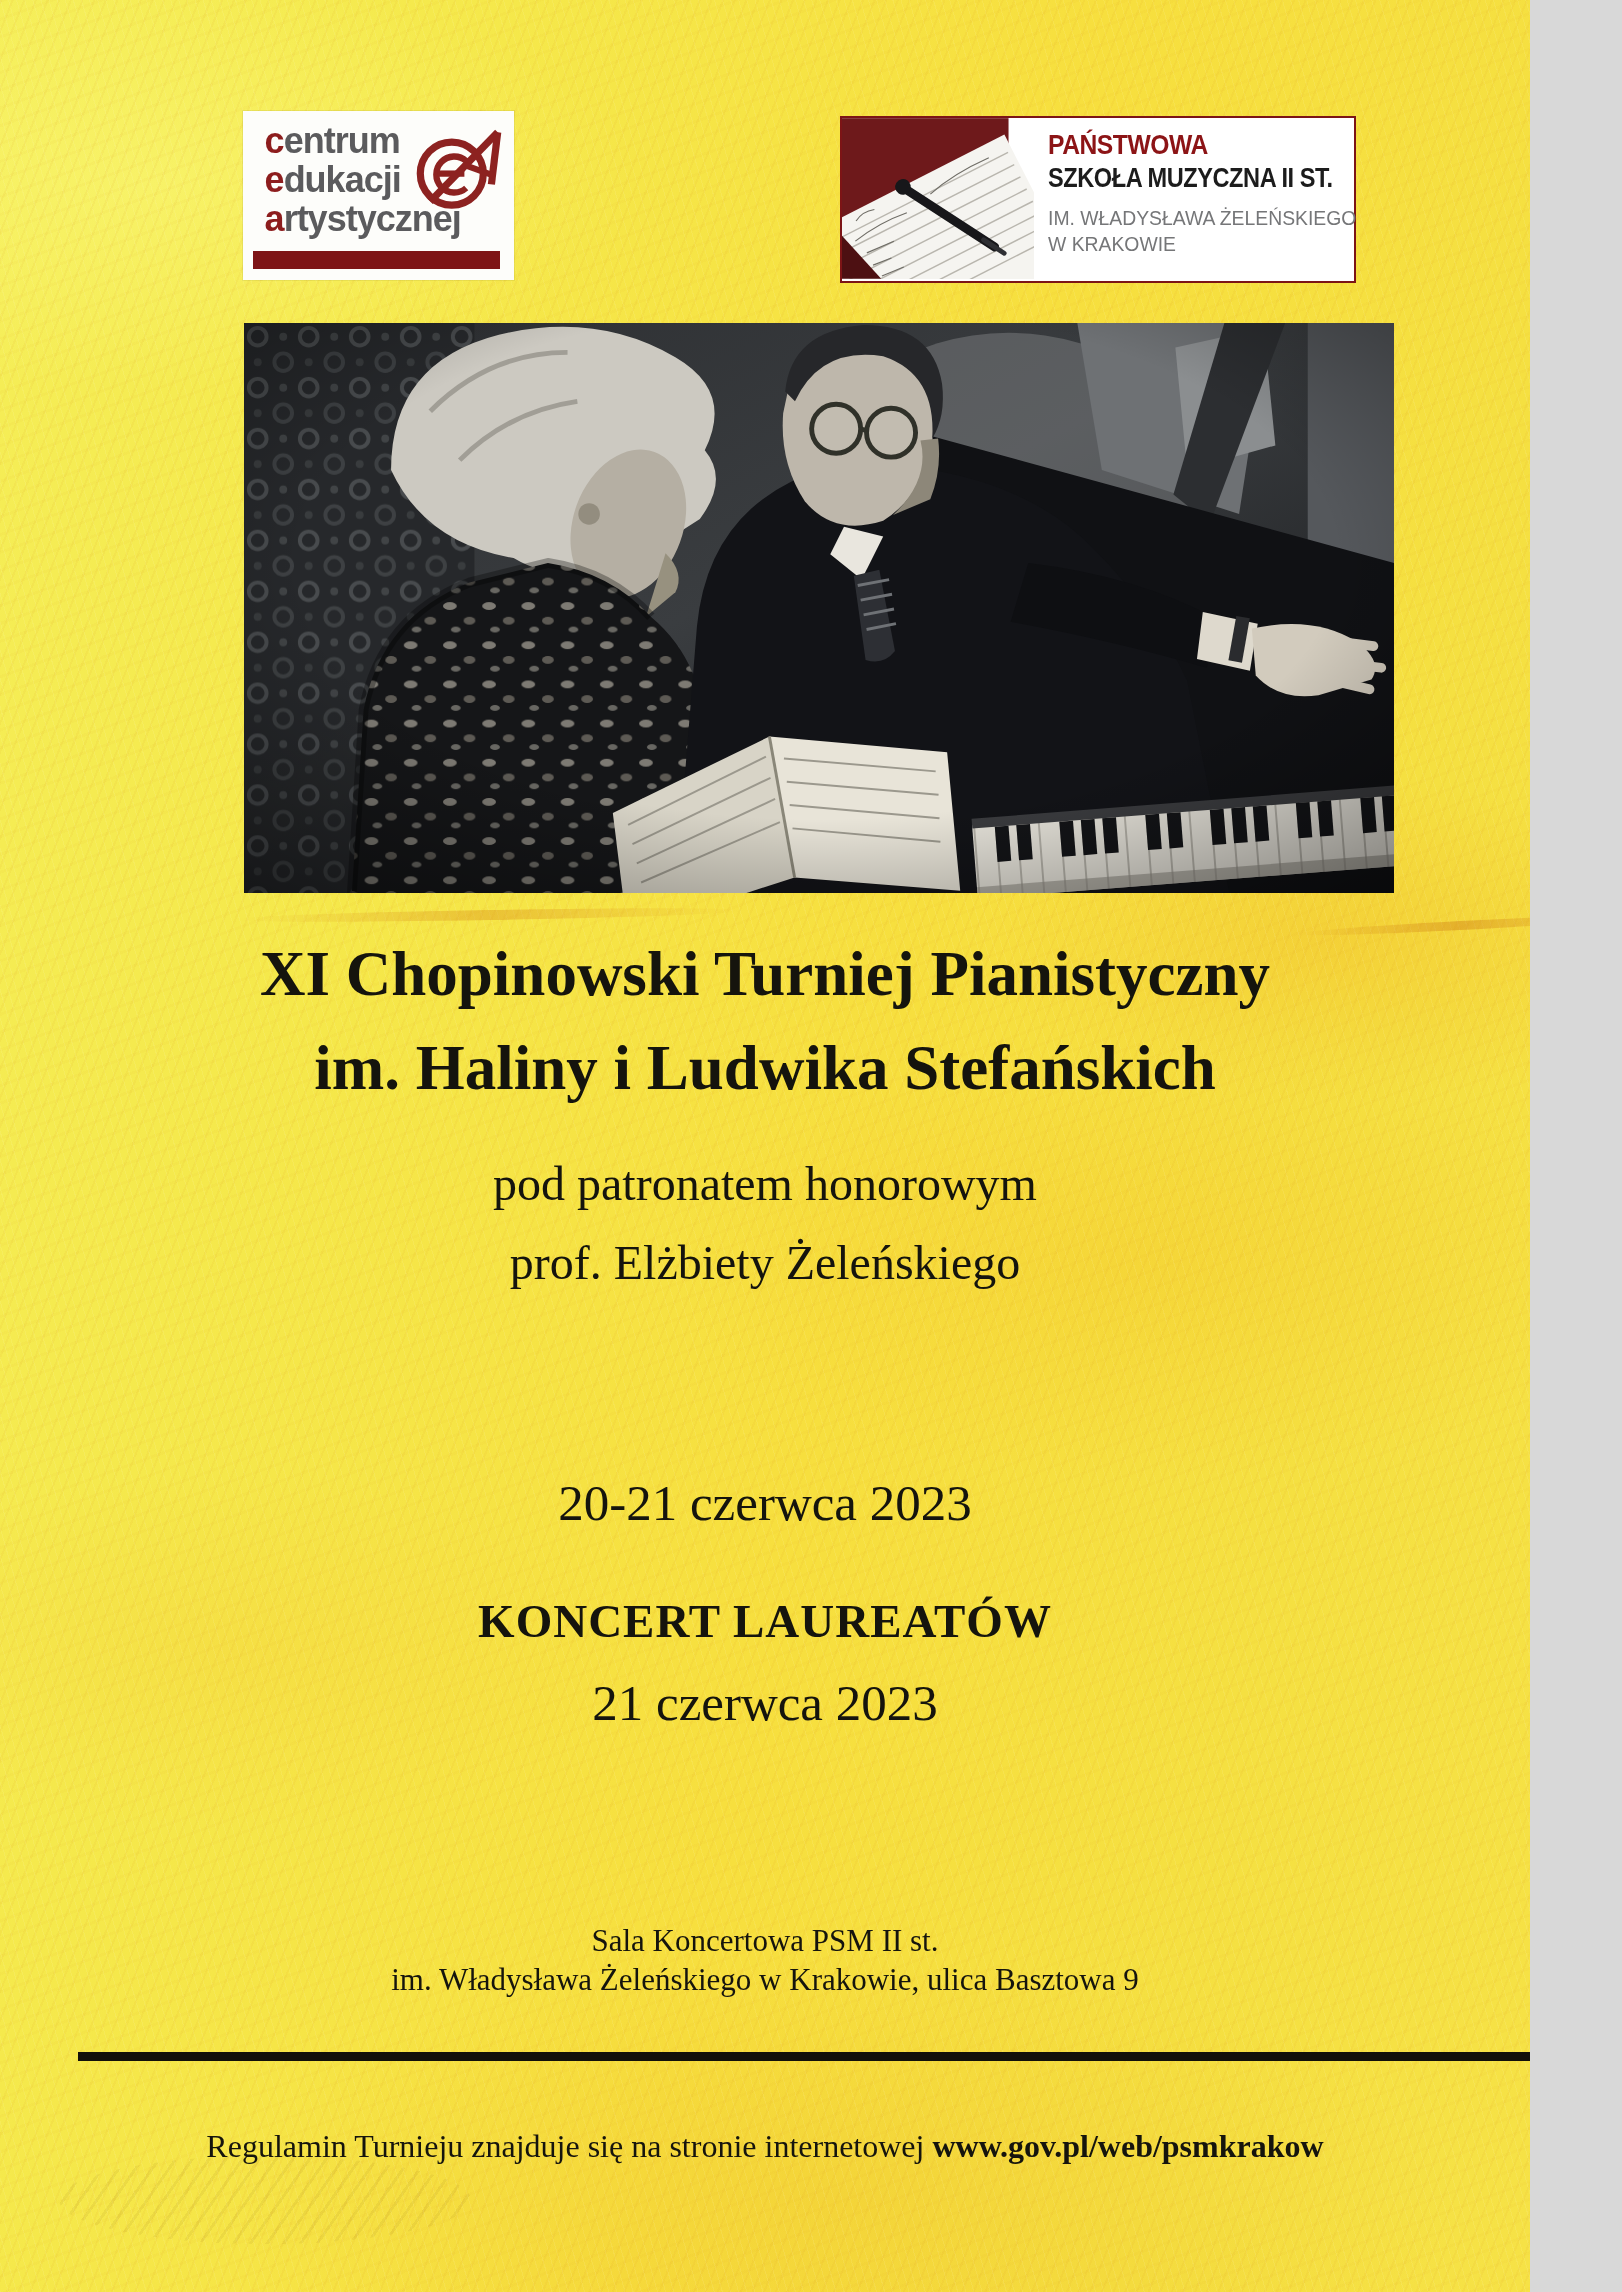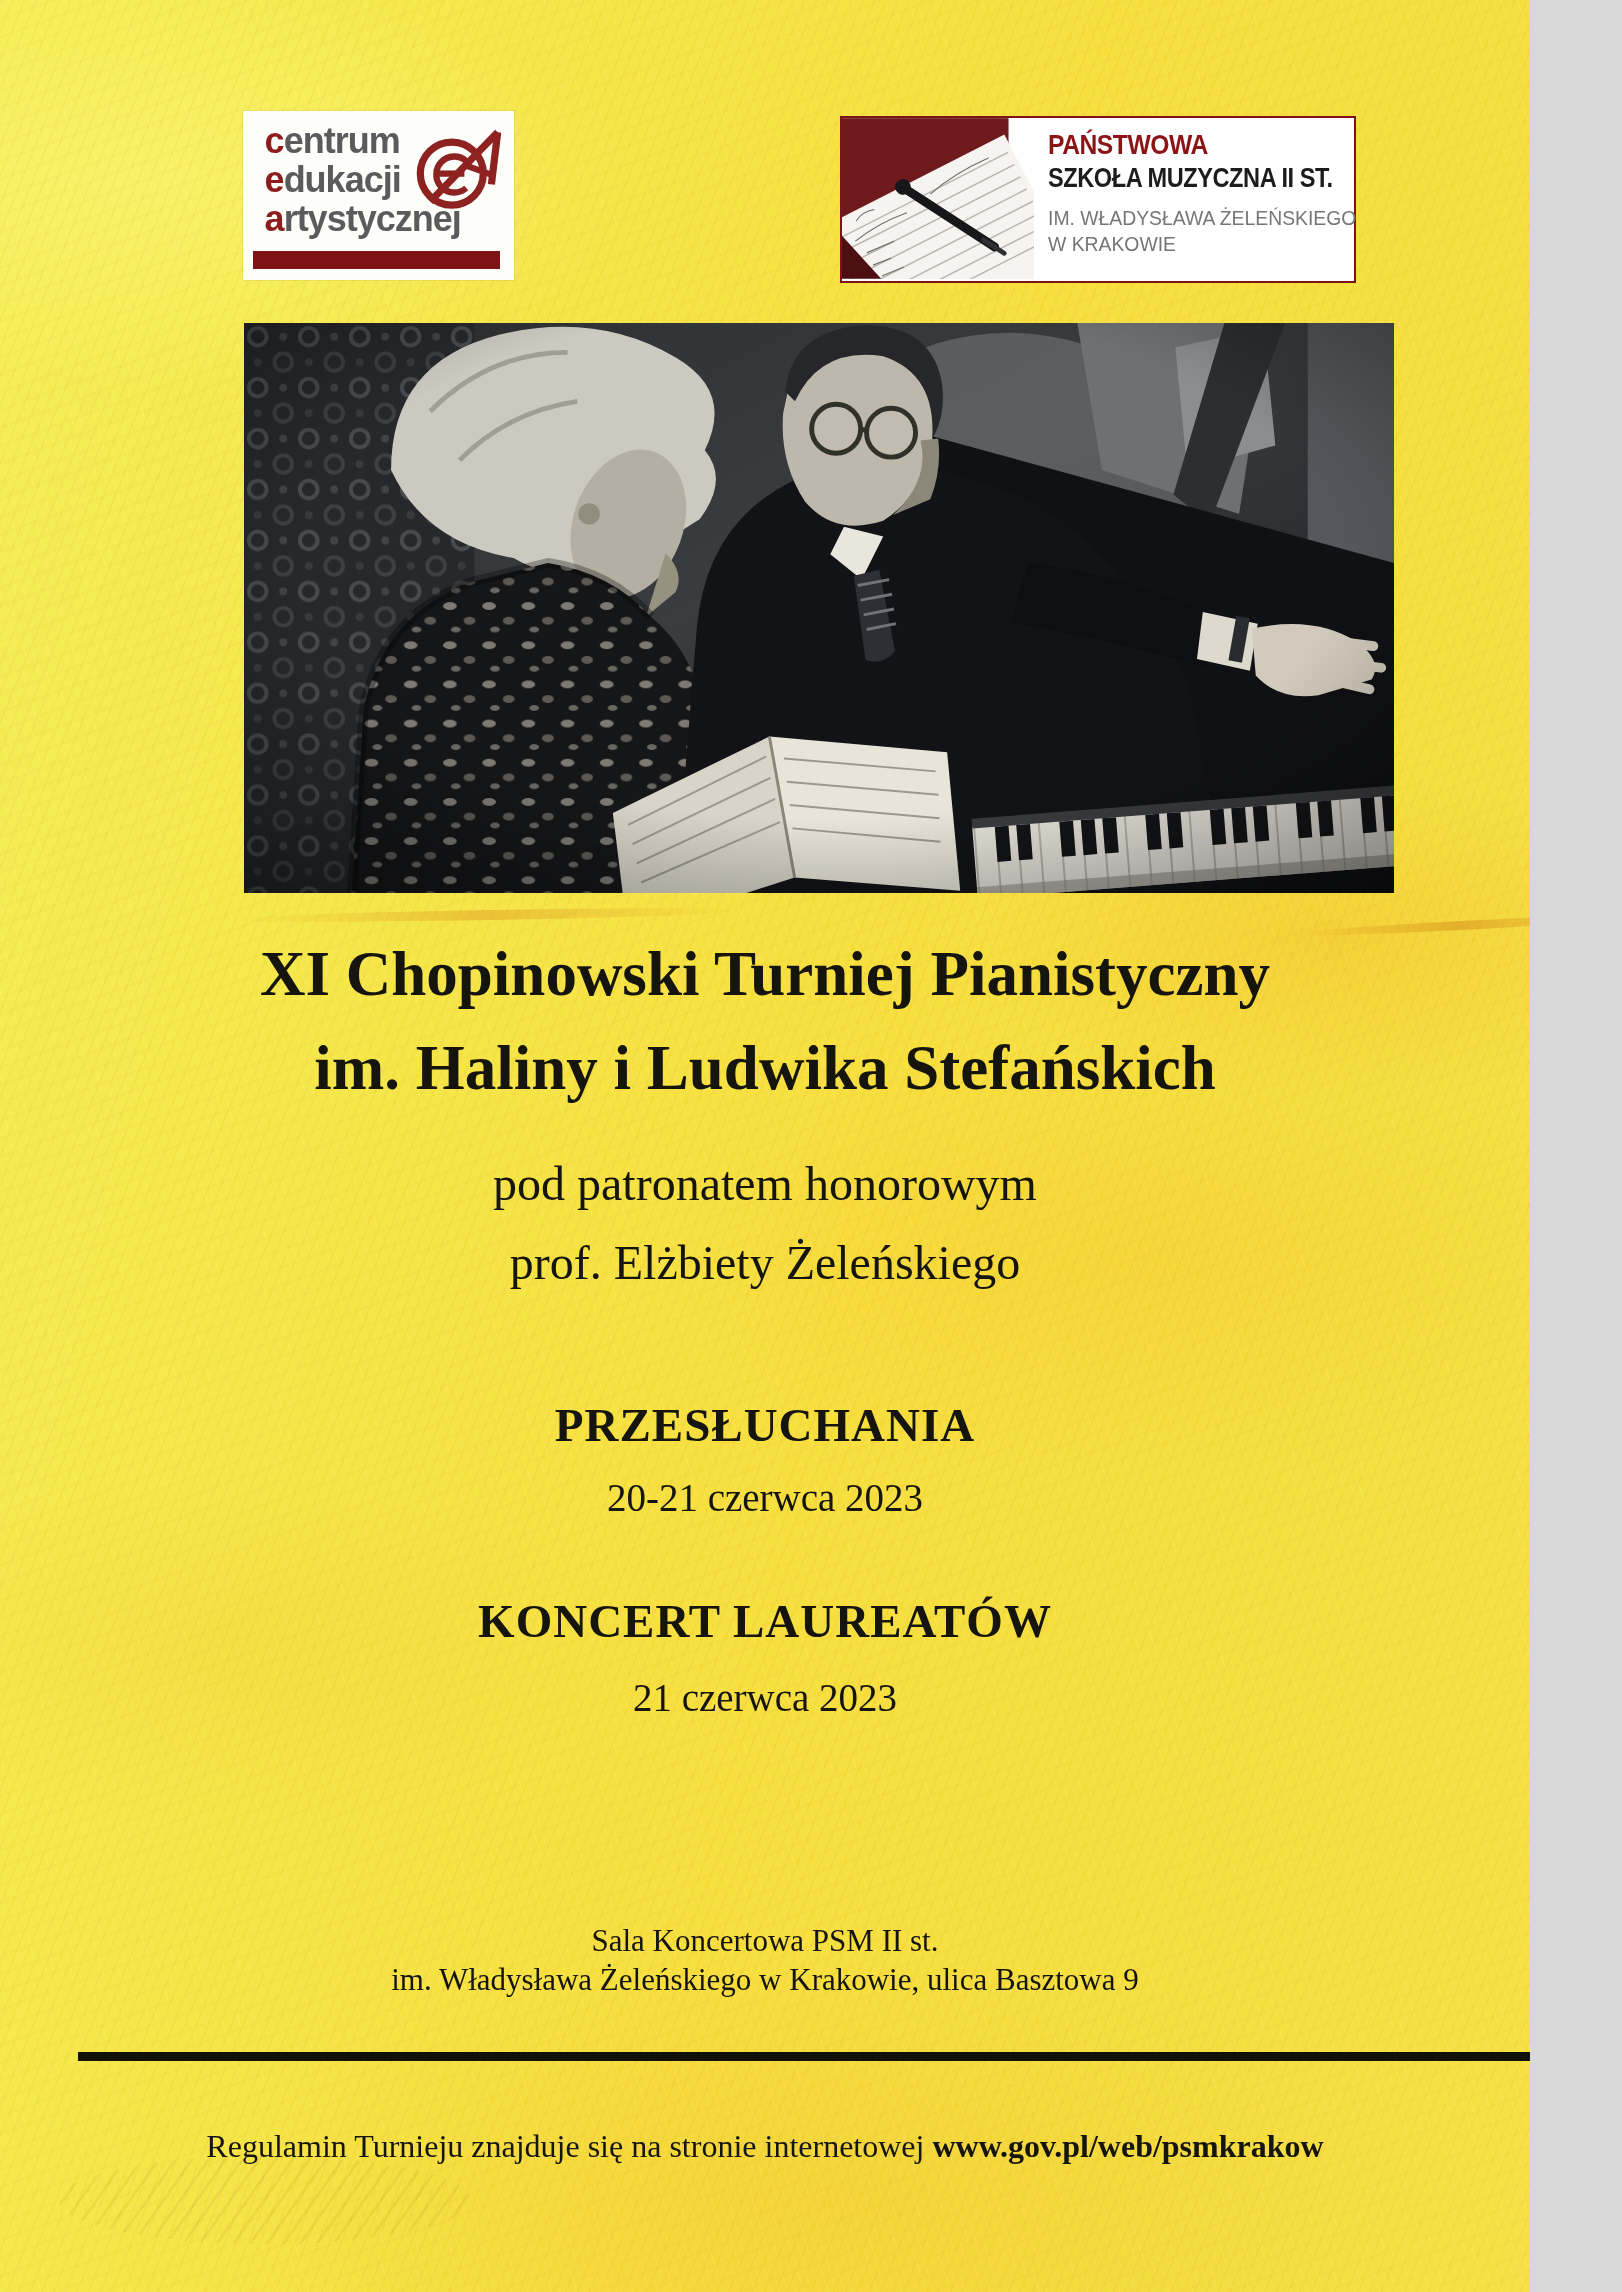--- a/index.html
+++ b/index.html
@@ -49,21 +49,21 @@
 
   
   .centered{position:absolute;left:0;right:0;text-align:center;color:#15140d;}
   .title{font-weight:bold;font-size:63px;line-height:1;letter-spacing:0;}
   .title.l1{top:943px;}
   .title.l2{top:1037px;}
   .patron{font-size:48px;line-height:1;}
   .patron.l1{top:1160px;}
   .patron.l2{top:1239px;}
   .event-heading{font-weight:bold;font-size:47px;line-height:1;letter-spacing:1px;}
-  .event-date{font-size:39px;line-height:1;}
+  .event-date{font-size:51px;line-height:1;}
   .eh1{top:1402px;}
   .ed1{top:1478px;}
   .eh2{top:1598px;}
   .ed2{top:1678px;}
   .venue{top:1921px;font-size:31px;line-height:39px;}
   .divider{position:absolute;left:78px;top:2052px;width:1462px;height:8.8px;background:#12100a;}
   .footer{top:2129px;font-size:32px;line-height:1.1;}
   .footer b{font-weight:bold;}
 </style>
 </head>
@@ -248,21 +248,20 @@
 
     <rect width="1173" height="582" fill="url(#vig)"></rect>
   </svg>
 
   <div class="centered title l1">XI Chopinowski Turniej Pianistyczny</div>
   <div class="centered title l2">im. Haliny i Ludwika Stefańskich</div>
 
   <div class="centered patron l1">pod patronatem honorowym</div>
   <div class="centered patron l2">prof. Elżbiety Żeleńskiego</div>
 
-  <div class="centered event-heading eh1">PRZESŁUCHANIA</div>
   <div class="centered event-date ed1">20-21 czerwca 2023</div>
 
   <div class="centered event-heading eh2">KONCERT LAUREATÓW</div>
   <div class="centered event-date ed2">21 czerwca 2023</div>
 
   <div class="centered venue">
     <div>Sala Koncertowa PSM II st.</div>
     <div>im. Władysława Żeleńskiego  w Krakowie, ulica Basztowa 9</div>
   </div>
 

